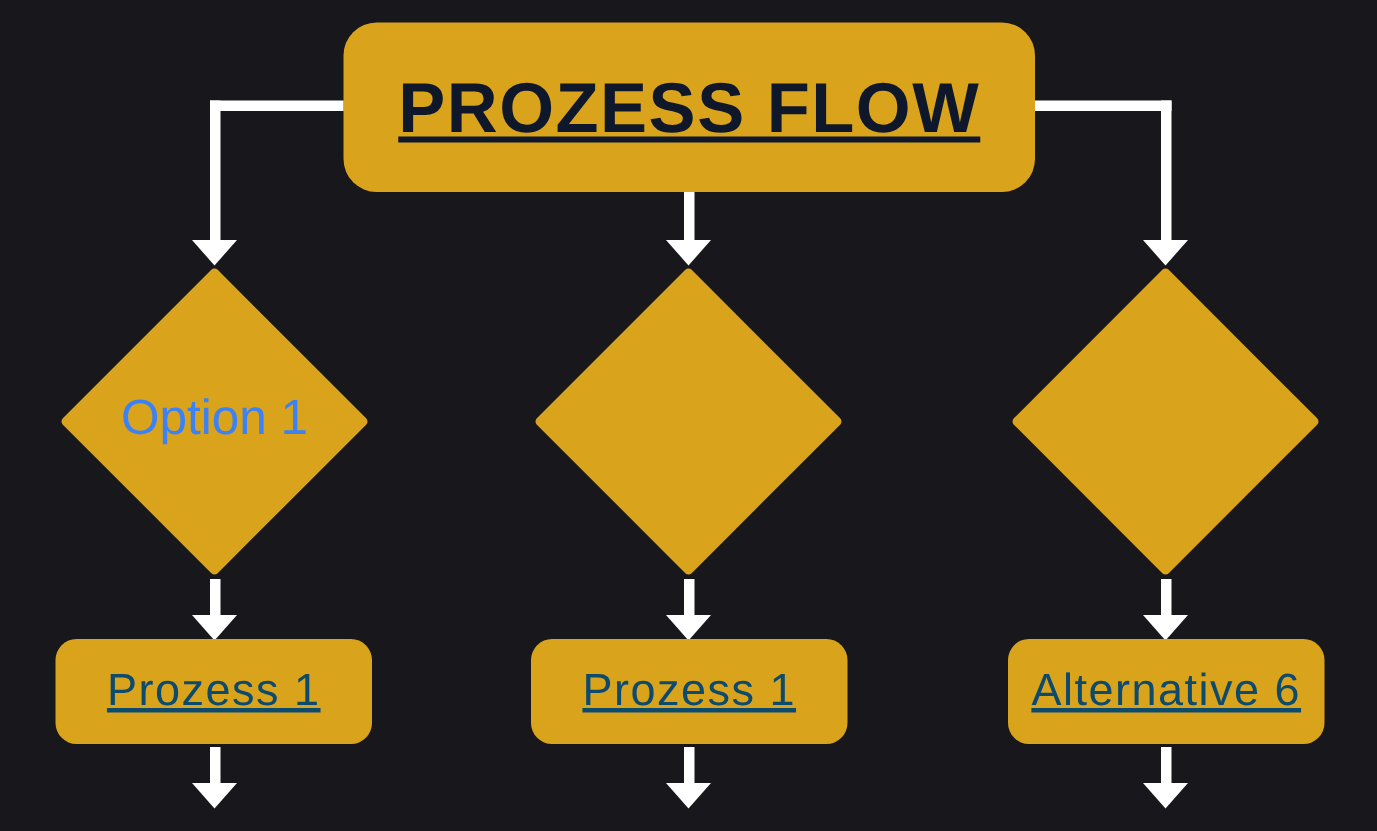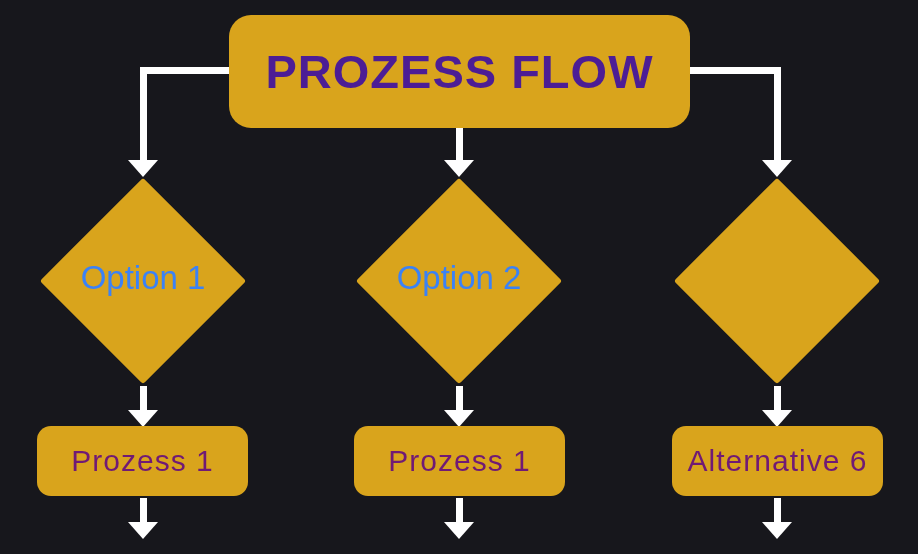--- a/index.html
+++ b/index.html
@@ -15,24 +15,25 @@
   
   .title-node {
     position: absolute;
     left: 229px; top: 15px;
     width: 461px; height: 113px;
     background: #D9A41C;
     border-radius: 22px;
     display: flex; align-items: center; justify-content: center;
   }
   .title-node .label {
-    color: #4c1d95;
+    color: #0f172a;
     font-size: 47px;
     font-weight: bold;
     letter-spacing: 1px;
+    text-decoration: underline;
   }
 
   .diamond-wrap { position: absolute; top: 208px; width: 146px; height: 146px; }
   .diamond-shape {
     position: absolute; left: 0; top: 0;
     width: 146px; height: 146px;
     background: #D9A41C;
     transform: rotate(45deg);
     border-radius: 3px;
   }
@@ -44,24 +45,25 @@
   }
 
   .process-node {
     position: absolute; top: 426px;
     width: 211px; height: 70px;
     background: #D9A41C;
     border-radius: 14px;
     display: flex; align-items: center; justify-content: center;
   }
   .process-node .label {
-    color: #701a75;
+    color: #0c4a6e;
     font-size: 30px;
     font-weight: 300;
     letter-spacing: 1px;
+    text-decoration: underline;
   }
 
   
   .seg { position: absolute; background: #FFFFFF; }
   .arrowhead {
     position: absolute;
     width: 0; height: 0;
     border-left: 15px solid transparent;
     border-right: 15px solid transparent;
     border-top: 17px solid #FFFFFF;
@@ -135,21 +137,20 @@
   </div>
 
   <div class="diamond-wrap col1">
     <div class="diamond-shape"></div>
   </div>
   <div class="diamond-label col1">Option 1</div>
 
   <div class="diamond-wrap col2">
     <div class="diamond-shape"></div>
   </div>
-  <div class="diamond-label col2">Option 2</div>
 
   <div class="diamond-wrap col3">
     <div class="diamond-shape"></div>
   </div>
 
   <div>
     <div class="seg d1-v"></div>
     <div class="arrowhead d1-a"></div>
   </div>
   <div>

